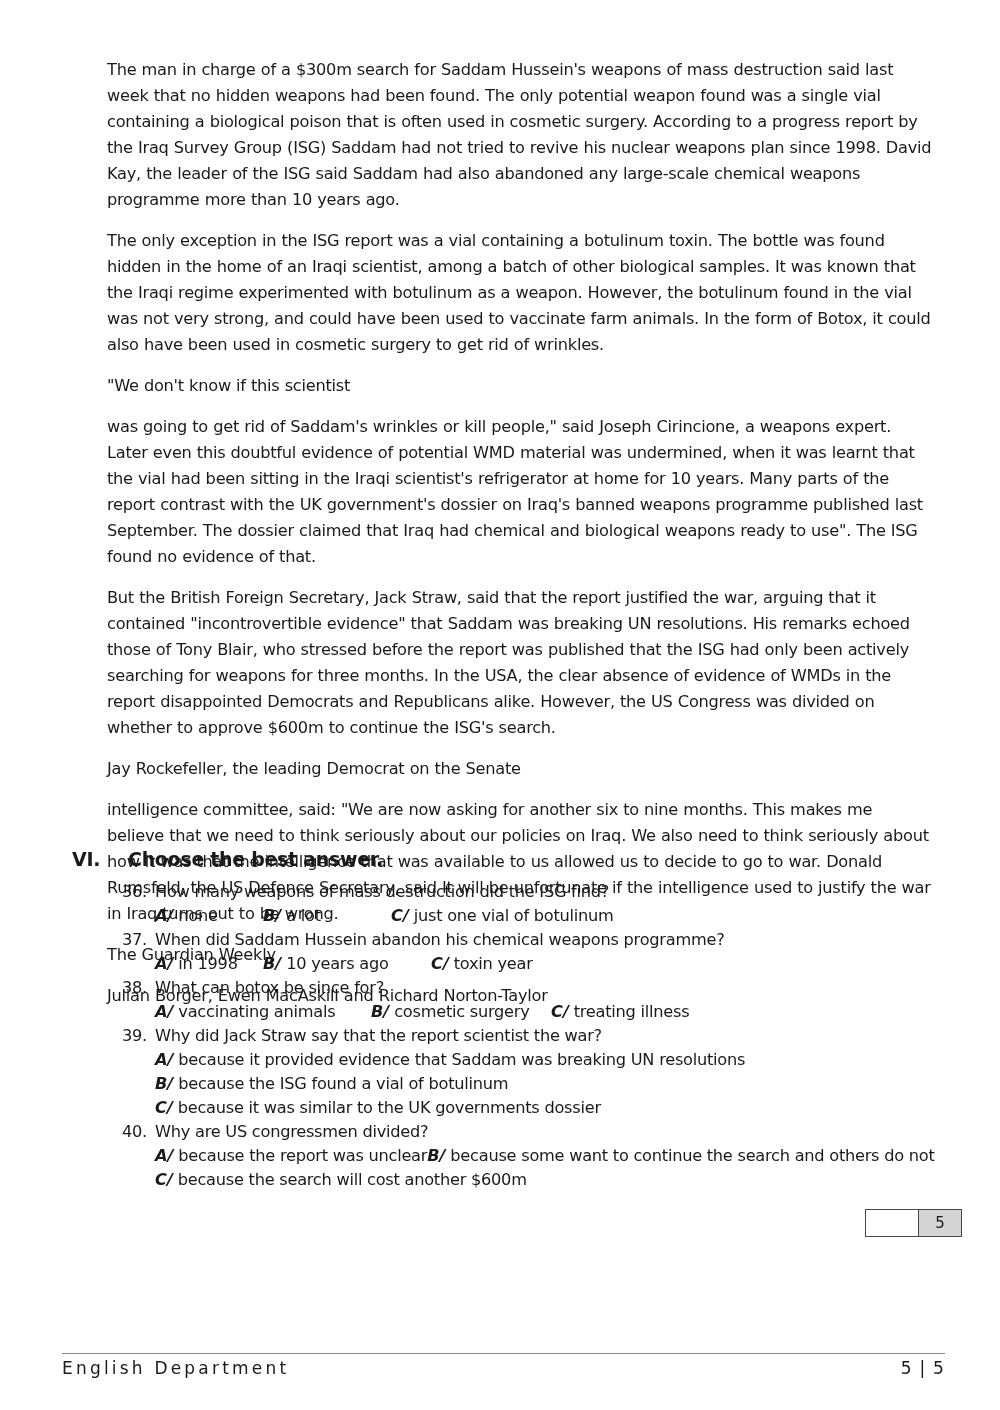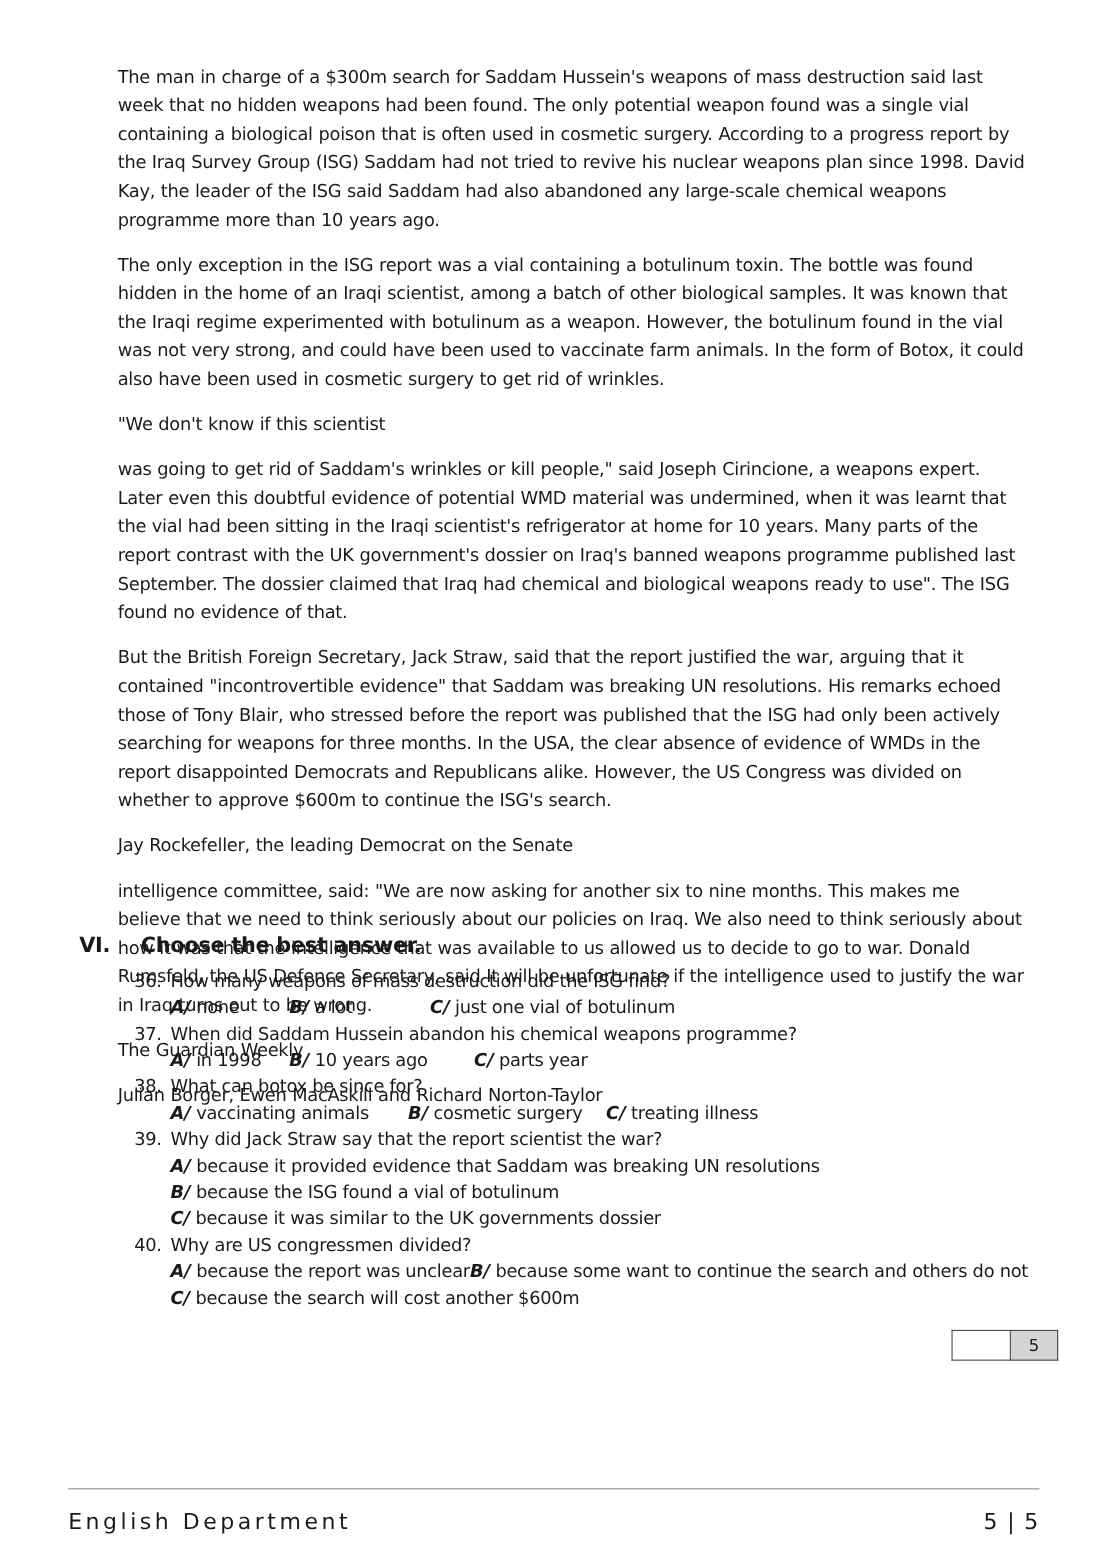--- a/index.html
+++ b/index.html
@@ -132,25 +132,25 @@
     background: #d4d4d4;
   }
 
   
   .footer {
     position: absolute;
     left: 62px;
     right: 55px;
     top: 1353px;
     border-top: 1.6px solid #8a8a8a;
-    padding-top: 17px;
+    padding-top: 4px;
     display: flex;
     justify-content: space-between;
     align-items: baseline;
-    font-size: 20px;
+    font-size: 17px;
     text-align: right;
   }
   .footer-left {
     letter-spacing: 3.2px;
   }
   .footer-right {
     letter-spacing: 1.2px;
   }
 </style>
 </head>
@@ -182,21 +182,21 @@
           <span class="q-num">36.</span>
           <span class="q-text">How many weapons of mass destruction did the ISG find?</span>
         </div>
         <div class="options-inline"><span class="opt" style="width: 108px;"><span class="opt-letter">A/</span><span class="opt-text"> none</span></span><span class="opt" style="width: 128px;"><span class="opt-letter">B/</span><span class="opt-text"> a lot</span></span><span class="opt"><span class="opt-letter">C/</span><span class="opt-text"> just one vial of botulinum</span></span></div>
       </div>
       <div class="question">
         <div class="q-line">
           <span class="q-num">37.</span>
           <span class="q-text">When did Saddam Hussein abandon his chemical weapons programme?</span>
         </div>
-        <div class="options-inline"><span class="opt" style="width: 108px;"><span class="opt-letter">A/</span><span class="opt-text"> in 1998</span></span><span class="opt" style="width: 168px;"><span class="opt-letter">B/</span><span class="opt-text"> 10 years ago</span></span><span class="opt"><span class="opt-letter">C/</span><span class="opt-text"> parts year</span></span></div>
+        <div class="options-inline"><span class="opt" style="width: 108px;"><span class="opt-letter">A/</span><span class="opt-text"> in 1998</span></span><span class="opt" style="width: 168px;"><span class="opt-letter">B/</span><span class="opt-text"> 10 years ago</span></span><span class="opt"><span class="opt-letter">C/</span><span class="opt-text"> toxin year</span></span></div>
       </div>
       <div class="question">
         <div class="q-line">
           <span class="q-num">38.</span>
           <span class="q-text">What can botox be since for?</span>
         </div>
         <div class="options-inline"><span class="opt" style="width: 216px;"><span class="opt-letter">A/</span><span class="opt-text"> vaccinating animals</span></span><span class="opt" style="width: 180px;"><span class="opt-letter">B/</span><span class="opt-text"> cosmetic surgery</span></span><span class="opt"><span class="opt-letter">C/</span><span class="opt-text"> treating illness</span></span></div>
       </div>
       <div class="question">
         <div class="q-line">

